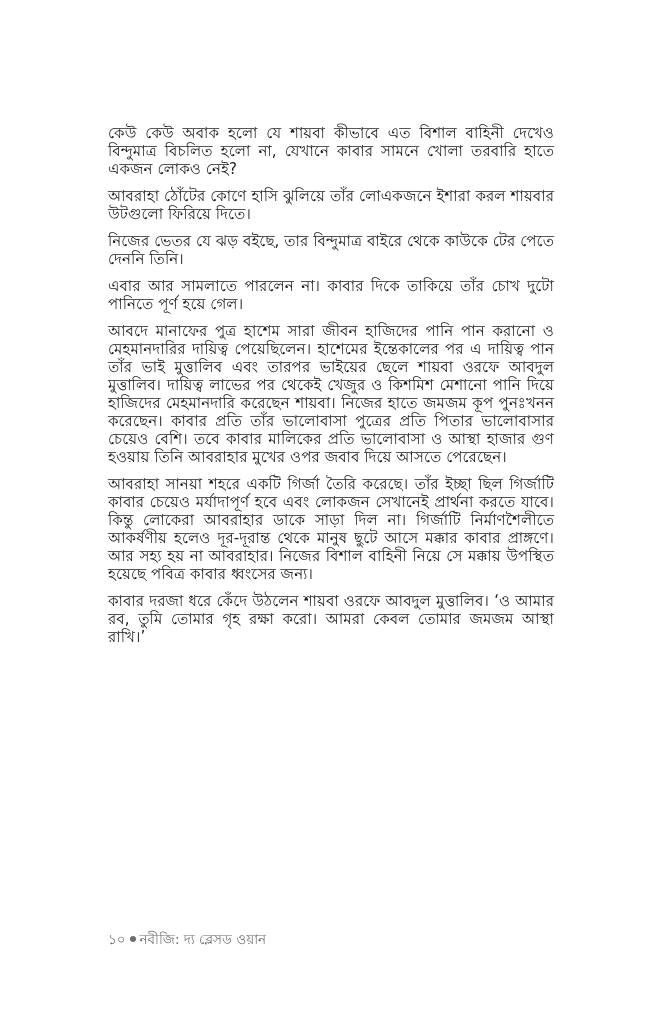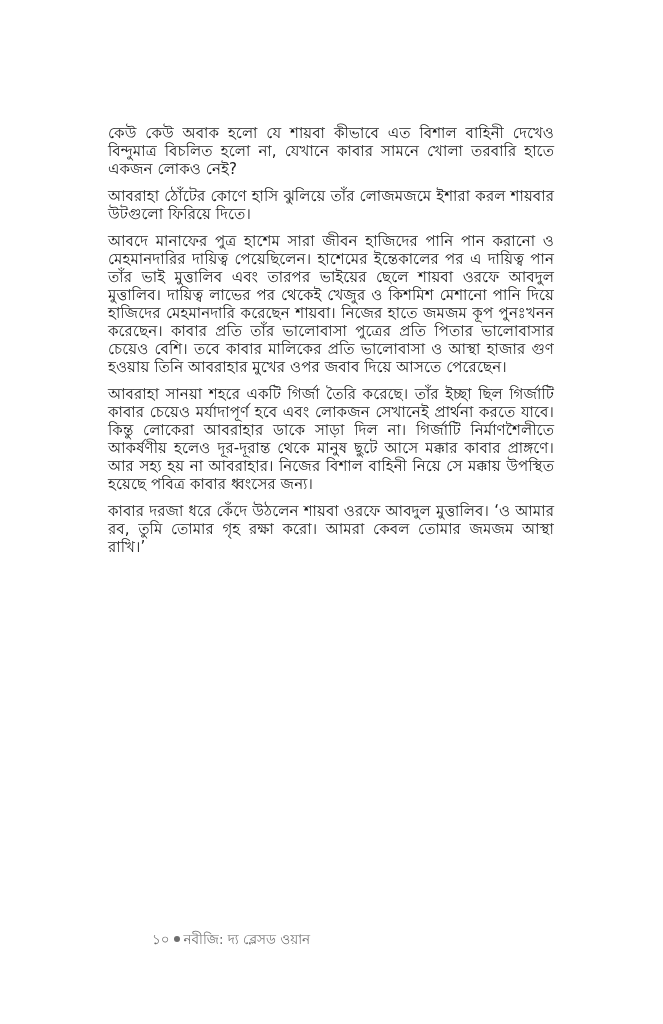--- a/index.html
+++ b/index.html
@@ -29,38 +29,39 @@
       text-align-last: left;
       letter-spacing: 0.1px;
     }
     .footer {
       position: absolute;
       left: 108px;
       top: 929px;
       font-size: 13.5px;
       color: #6e6e6e;
       white-space: nowrap;
-      margin-left: 44px;
     }
     .footer .bullet {
       display: inline-block;
       width: 6px;
       height: 6px;
       border-radius: 50%;
       background: #6e6e6e;
       margin: 0 4px 2px 4px;
       vertical-align: middle;
     }
   </style>
 </head>
 <body>
 
 <div class="page">
   <p class="para">কেউ কেউ অবাক হলো যে শায়বা কীভাবে এত বিশাল বাহিনী দেখেও বিন্দুমাত্র বিচলিত হলো না, যেখানে কাবার সামনে খোলা তরবারি হাতে একজন লোকও নেই?</p>
-  <p class="para">আবরাহা ঠোঁটের কোণে হাসি ঝুলিয়ে তাঁর লোজমজমে ইশারা করল শায়বার উটগুলো ফিরিয়ে দিতে।</p>
+  <p class="para">আবরাহা ঠোঁটের কোণে হাসি ঝুলিয়ে তাঁর লোএকজনে ইশারা করল শায়বার উটগুলো ফিরিয়ে দিতে।</p>
+  <p class="para">নিজের ভেতর যে ঝড় বইছে, তার বিন্দুমাত্র বাইরে থেকে কাউকে টের পেতে দেননি তিনি।</p>
+  <p class="para">এবার আর সামলাতে পারলেন না। কাবার দিকে তাকিয়ে তাঁর চোখ দুটো পানিতে পূর্ণ হয়ে গেল।</p>
   <p class="para">আবদে মানাফের পুত্র হাশেম সারা জীবন হাজিদের পানি পান করানো ও মেহমানদারির দায়িত্ব পেয়েছিলেন। হাশেমের ইন্তেকালের পর এ দায়িত্ব পান তাঁর ভাই মুত্তালিব এবং তারপর ভাইয়ের ছেলে শায়বা ওরফে আবদুল মুত্তালিব। দায়িত্ব লাভের পর থেকেই খেজুর ও কিশমিশ মেশানো পানি দিয়ে হাজিদের মেহমানদারি করেছেন শায়বা। নিজের হাতে জমজম কূপ পুনঃখনন করেছেন। কাবার প্রতি তাঁর ভালোবাসা পুত্রের প্রতি পিতার ভালোবাসার চেয়েও বেশি। তবে কাবার মালিকের প্রতি ভালোবাসা ও আস্থা হাজার গুণ হওয়ায় তিনি আবরাহার মুখের ওপর জবাব দিয়ে আসতে পেরেছেন।</p>
   <p class="para">আবরাহা সানয়া শহরে একটি গির্জা তৈরি করেছে। তাঁর ইচ্ছা ছিল গির্জাটি কাবার চেয়েও মর্যাদাপূর্ণ হবে এবং লোকজন সেখানেই প্রার্থনা করতে যাবে। কিন্তু লোকেরা আবরাহার ডাকে সাড়া দিল না। গির্জাটি নির্মাণশৈলীতে আকর্ষণীয় হলেও দূর-দূরান্ত থেকে মানুষ ছুটে আসে মক্কার কাবার প্রাঙ্গণে। আর সহ্য হয় না আবরাহার। নিজের বিশাল বাহিনী নিয়ে সে মক্কায় উপস্থিত হয়েছে পবিত্র কাবার ধ্বংসের জন্য।</p>
   <p class="para">কাবার দরজা ধরে কেঁদে উঠলেন শায়বা ওরফে আবদুল মুত্তালিব। ‘ও আমার রব, তুমি তোমার গৃহ রক্ষা করো। আমরা কেবল তোমার জমজম আস্থা রাখি।’</p>
 </div>
 
 <div class="footer">
   <span>১০</span><span class="bullet"></span><span>নবীজি: দ্য ব্লেসড ওয়ান</span>
 </div>
 
 </body></html>

